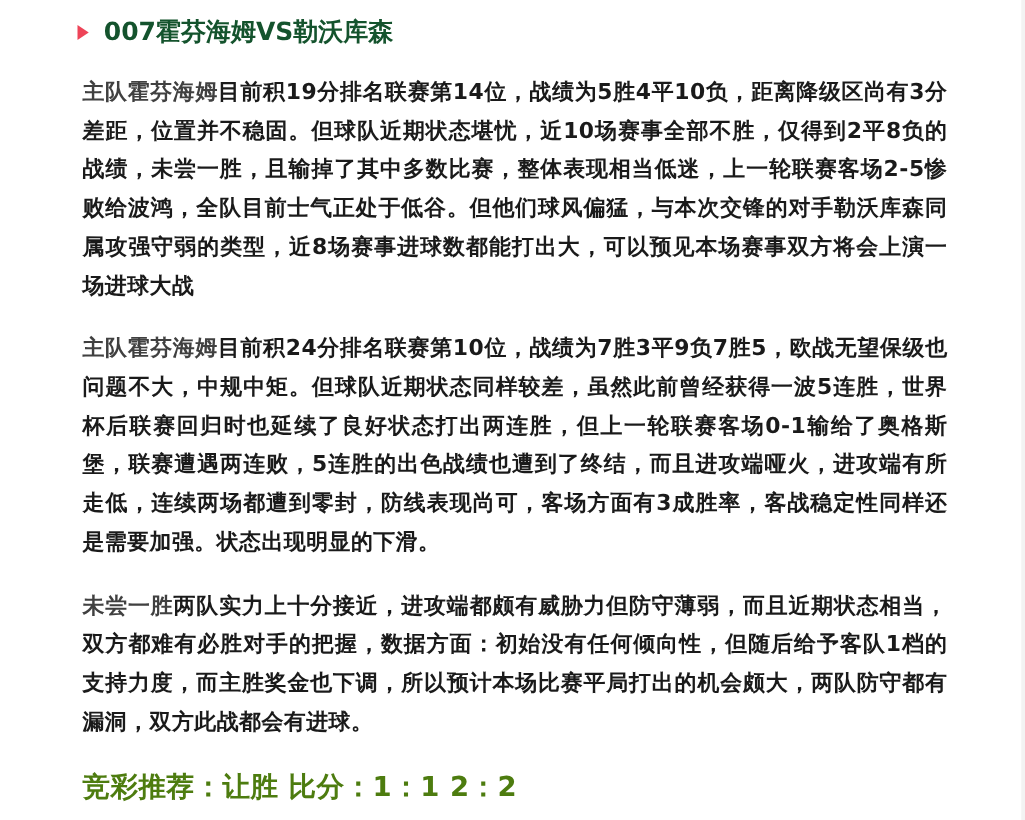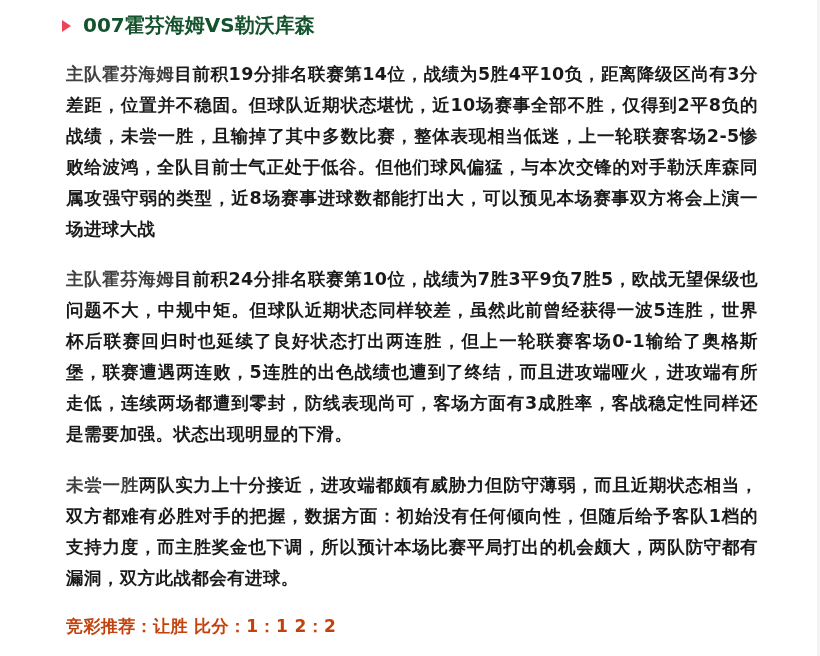--- a/index.html
+++ b/index.html
@@ -61,23 +61,23 @@
     .para .lead {
       color: #404040;
     }
     #p-home { position: absolute; top: 59px; left: 0; width: 692px; }
     #p-away { position: absolute; top: 264px; left: 0; width: 692px; }
     #p-analysis { position: absolute; top: 470px; left: 0; width: 692px; }
     .recommend {
       position: absolute;
       top: 615px;
       left: 0;
-      font-size: 17px;
+      font-size: 22px;
       font-weight: bold;
-      color: #c2410c;
+      color: #4d7c0f;
       white-space: nowrap;
       letter-spacing: 0.4px;
     }
   </style>
 </head>
 <body>
 
 <div class="right-edge"></div>
 
 <div class="article">

